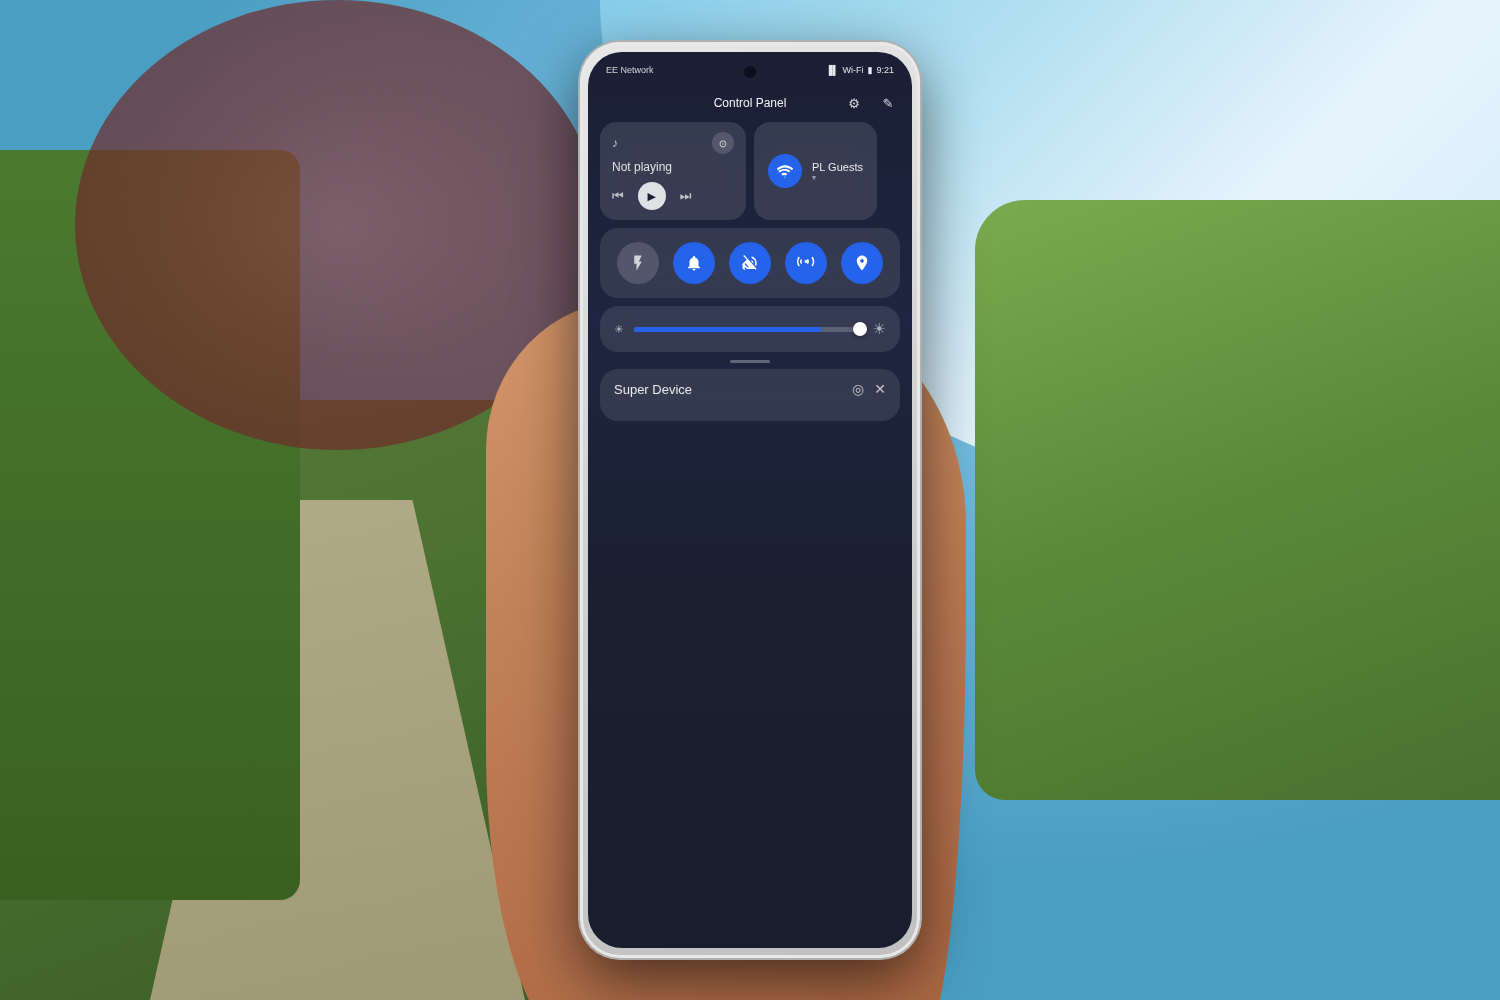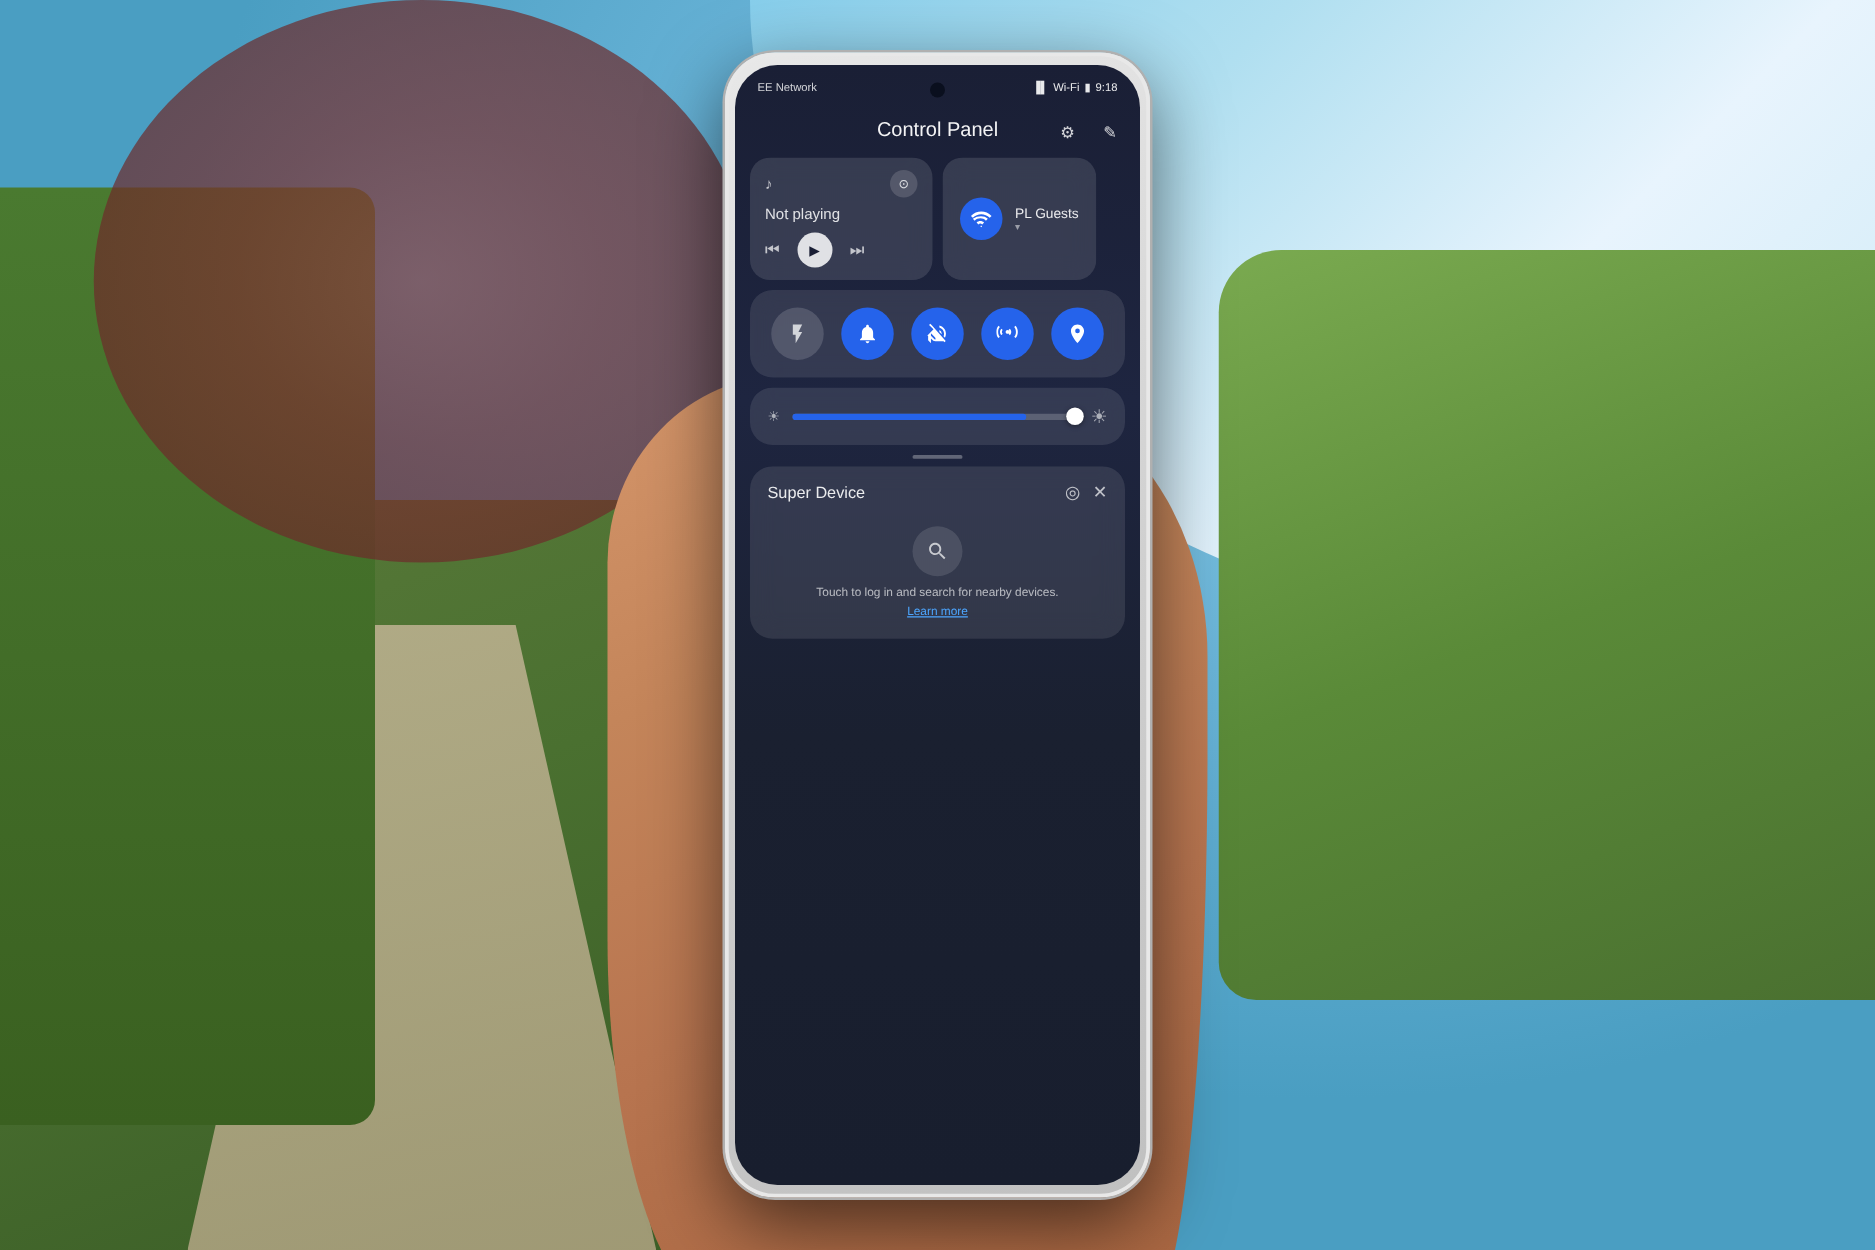--- a/index.html
+++ b/index.html
@@ -181,21 +181,21 @@
     .cp-title-row {
       display: flex;
       align-items: center;
       justify-content: center;
       margin-bottom: 12px;
       position: relative;
     }
 
     .cp-title {
       color: rgba(255,255,255,0.95);
-      font-size: 16px;
+      font-size: 12px;
       font-weight: 500;
       text-align: center;
     }
 
     .cp-title-icons {
       position: absolute;
       right: 0;
       display: flex;
       gap: 10px;
     }
@@ -518,21 +518,21 @@
   <div class="phone-screen">
 
     <div class="camera-notch"></div>
 
     <div class="status-bar">
       <span class="status-left">EE Network</span>
       <div class="status-right">
         <span class="status-icon">▐▌</span>
         <span class="status-icon">Wi-Fi</span>
         <span class="status-icon">▮</span>
-        <span class="status-icon">9:18</span>
+        <span class="status-icon">9:21</span>
       </div>
     </div>
 
     <div class="control-panel">
 
       <div class="cp-title-row">
         <span class="cp-title">Control Panel</span>
         <div class="cp-title-icons">
           <div class="cp-title-icon-btn">⚙</div>
           <div class="cp-title-icon-btn">✎</div>
@@ -618,26 +618,17 @@
       <div class="divider-line"></div>
 
       <div class="super-device">
         <div class="sd-header">
           <span class="sd-title">Super Device</span>
           <div class="sd-header-icons">
             <span class="sd-icon-btn">◎</span>
             <span class="sd-icon-btn">✕</span>
           </div>
         </div>
-        <div class="sd-search-area">
-          <div class="sd-search-circle">
-            <svg width="18" height="18" viewBox="0 0 24 24" fill="rgba(255,255,255,0.7)">
-              <path d="M15.5 14h-.79l-.28-.27C15.41 12.59 16 11.11 16 9.5 16 5.91 13.09 3 9.5 3S3 5.91 3 9.5 5.91 16 9.5 16c1.61 0 3.09-.59 4.23-1.57l.27.28v.79l5 4.99L20.49 19l-4.99-5zm-6 0C7.01 14 5 11.99 5 9.5S7.01 5 9.5 5 14 7.01 14 9.5 11.99 14 9.5 14z"></path>
-            </svg>
-          </div>
-          <div class="sd-desc">Touch to log in and search for nearby devices.</div>
-          <div class="sd-learn">Learn more</div>
-        </div>
       </div>
 
     </div>
   </div>
 </div>
 
 </body></html>

